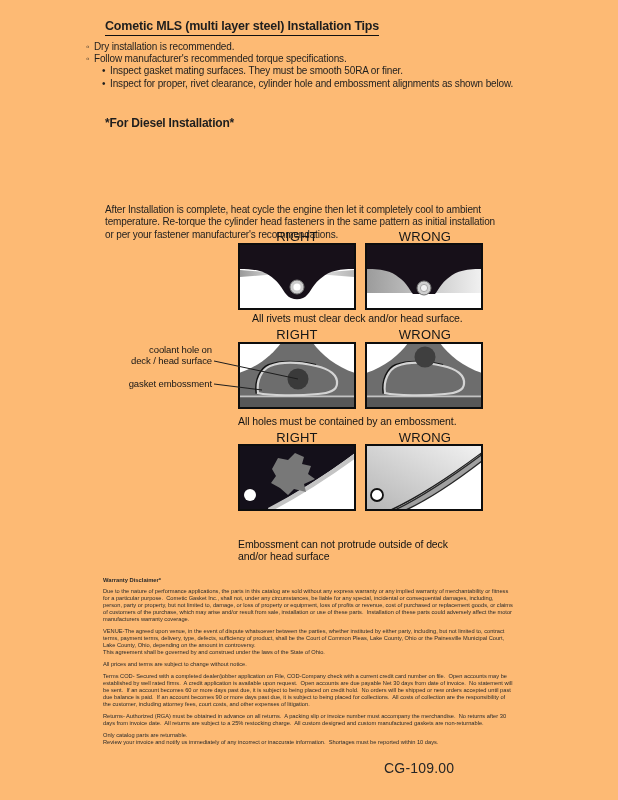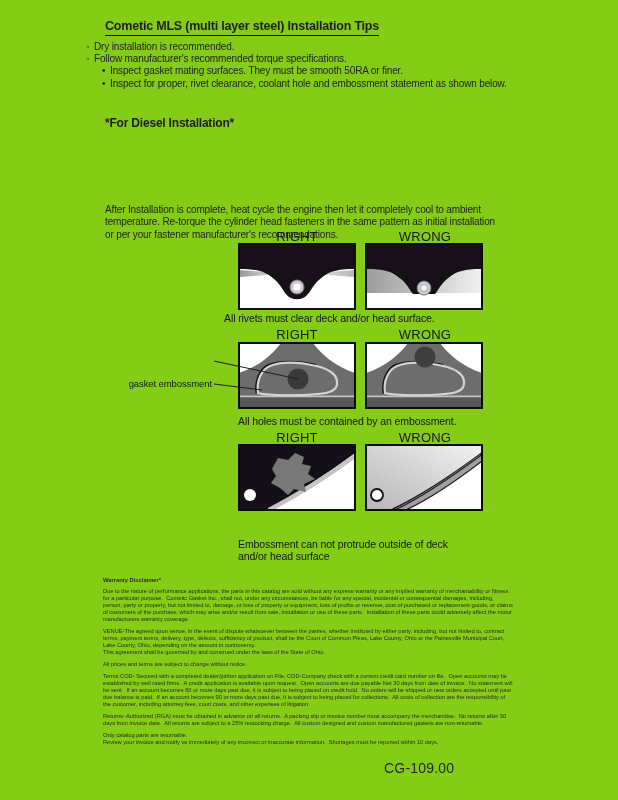--- a/index.html
+++ b/index.html
@@ -1,17 +1,17 @@
 <!DOCTYPE html>
 <html><head>
 <meta charset="utf-8">
 <style>
   html,body { margin:0; padding:0; background:#ffffff; }
   .page {
-    position:relative; width:618px; height:800px; background:#84cc16;
+    position:relative; width:618px; height:800px; background:#fdba74;
     font-family:"Liberation Sans","DejaVu Sans",sans-serif; color:#1e1e1e;
     overflow:hidden;
   }
   .abs { position:absolute; }
   .title {
     left:105px; top:19px; font-size:12.5px; font-weight:bold; letter-spacing:-0.2px;
     border-bottom:1.5px solid #111; padding-bottom:2px; display:inline-block;
   }
   .tips { left:86px; top:41px; font-size:10px; letter-spacing:-0.15px; white-space:nowrap; }
   .tips .row { height:12.2px; line-height:12.2px; }
@@ -46,21 +46,21 @@
 <body>
 
 <div class="page">
 
   <div class="abs title">Cometic MLS (multi layer steel) Installation Tips</div>
 
   <div class="abs tips">
     <div class="row"><span class="mk">◦</span><span>Dry installation is recommended.</span></div>
     <div class="row"><span class="mk">◦</span><span>Follow manufacturer's recommended torque specifications.</span></div>
     <div class="row sub"><span class="mk">•</span><span>Inspect gasket mating surfaces.  They must be smooth 50RA or finer.</span></div>
-    <div class="row sub"><span class="mk">•</span><span>Inspect for proper, rivet clearance, coolant hole and embossment statement as shown below.</span></div>
+    <div class="row sub"><span class="mk">•</span><span>Inspect for proper, rivet clearance, cylinder hole and embossment alignments as shown below.</span></div>
   </div>
 
   <div class="abs dhead">*For Diesel Installation*</div>
   <div class="abs body-par dp2">After Installation is complete, heat cycle the engine then let it completely cool to ambient
 temperature. Re-torque the cylinder head fasteners in the same pattern as initial installation
 or per your fastener manufacturer's recommendations.</div>
 
   <div class="abs dg-label" style="left:238px; top:229px;">RIGHT</div>
   <div class="abs dg-label" style="left:365px; top:229px; width:120px;">WRONG</div>
 
@@ -96,25 +96,27 @@
       </defs>
       <rect x="0" y="0" width="118" height="67" fill="#ffffff"></rect>
       <rect x="1" y="26" width="116" height="24" fill="url(#w1g)"></rect>
       <path d="M1,1 H117 V26 C98,26 91,28.5 82,36 C73,43.5 72,52 65,55 C61,56.8 57,56.8 53,55 C46,52 45,43.5 36,36 C27,28.5 20,26 1,26 Z" fill="#171019"></path>
       <rect x="1" y="51" width="116" height="15" fill="#ffffff"></rect>
       <circle cx="59" cy="45" r="7" fill="#cfcfcf" stroke="#6f6f6f" stroke-width="1"></circle>
       <circle cx="59" cy="45" r="3.6" fill="#f2f2f2" stroke="#999999" stroke-width="0.8"></circle>
       <rect x="1" y="1" width="116" height="65" fill="none" stroke="#0d0d0d" stroke-width="2"></rect>
     </svg>
   </div>
-  <div class="abs caption" style="left:224px; top:312px;">All rivets must clear deck and/or head surface.</div>
+  <div class="abs caption" style="left:252px; top:312px;">All rivets must clear deck and/or head surface.</div>
 
   <div class="abs dg-label" style="left:238px; top:327px;">RIGHT</div>
   <div class="abs dg-label" style="left:365px; top:327px; width:120px;">WRONG</div>
 
+  <div class="abs ann" style="left:98px; top:344px;">coolant hole on
+deck / head surface</div>
   <div class="abs ann" style="left:98px; top:378px;">gasket embossment</div>
 
   <div class="abs dbox" style="left:238px; top:341.5px;">
     <svg viewBox="0 0 118 67" width="118" height="67">
       <rect x="0" y="0" width="118" height="67" fill="#6d6d6d"></rect>
       <path d="M1,1 H43 C35,12 20,25 1,31 Z" fill="#ffffff"></path>
       <path d="M75,1 H117 V31 C98,25 83,12 75,1 Z" fill="#ffffff"></path>
       <rect x="1" y="53.5" width="116" height="2" fill="#c2c2c2"></rect>
       <rect x="1" y="55.5" width="116" height="10.5" fill="#575757"></rect>
       <path d="M18.5,51.5 C16.5,38 22.5,26.5 30.5,23 C44,18 60,19 78,23" stroke="#141414" stroke-width="2" fill="none"></path>

